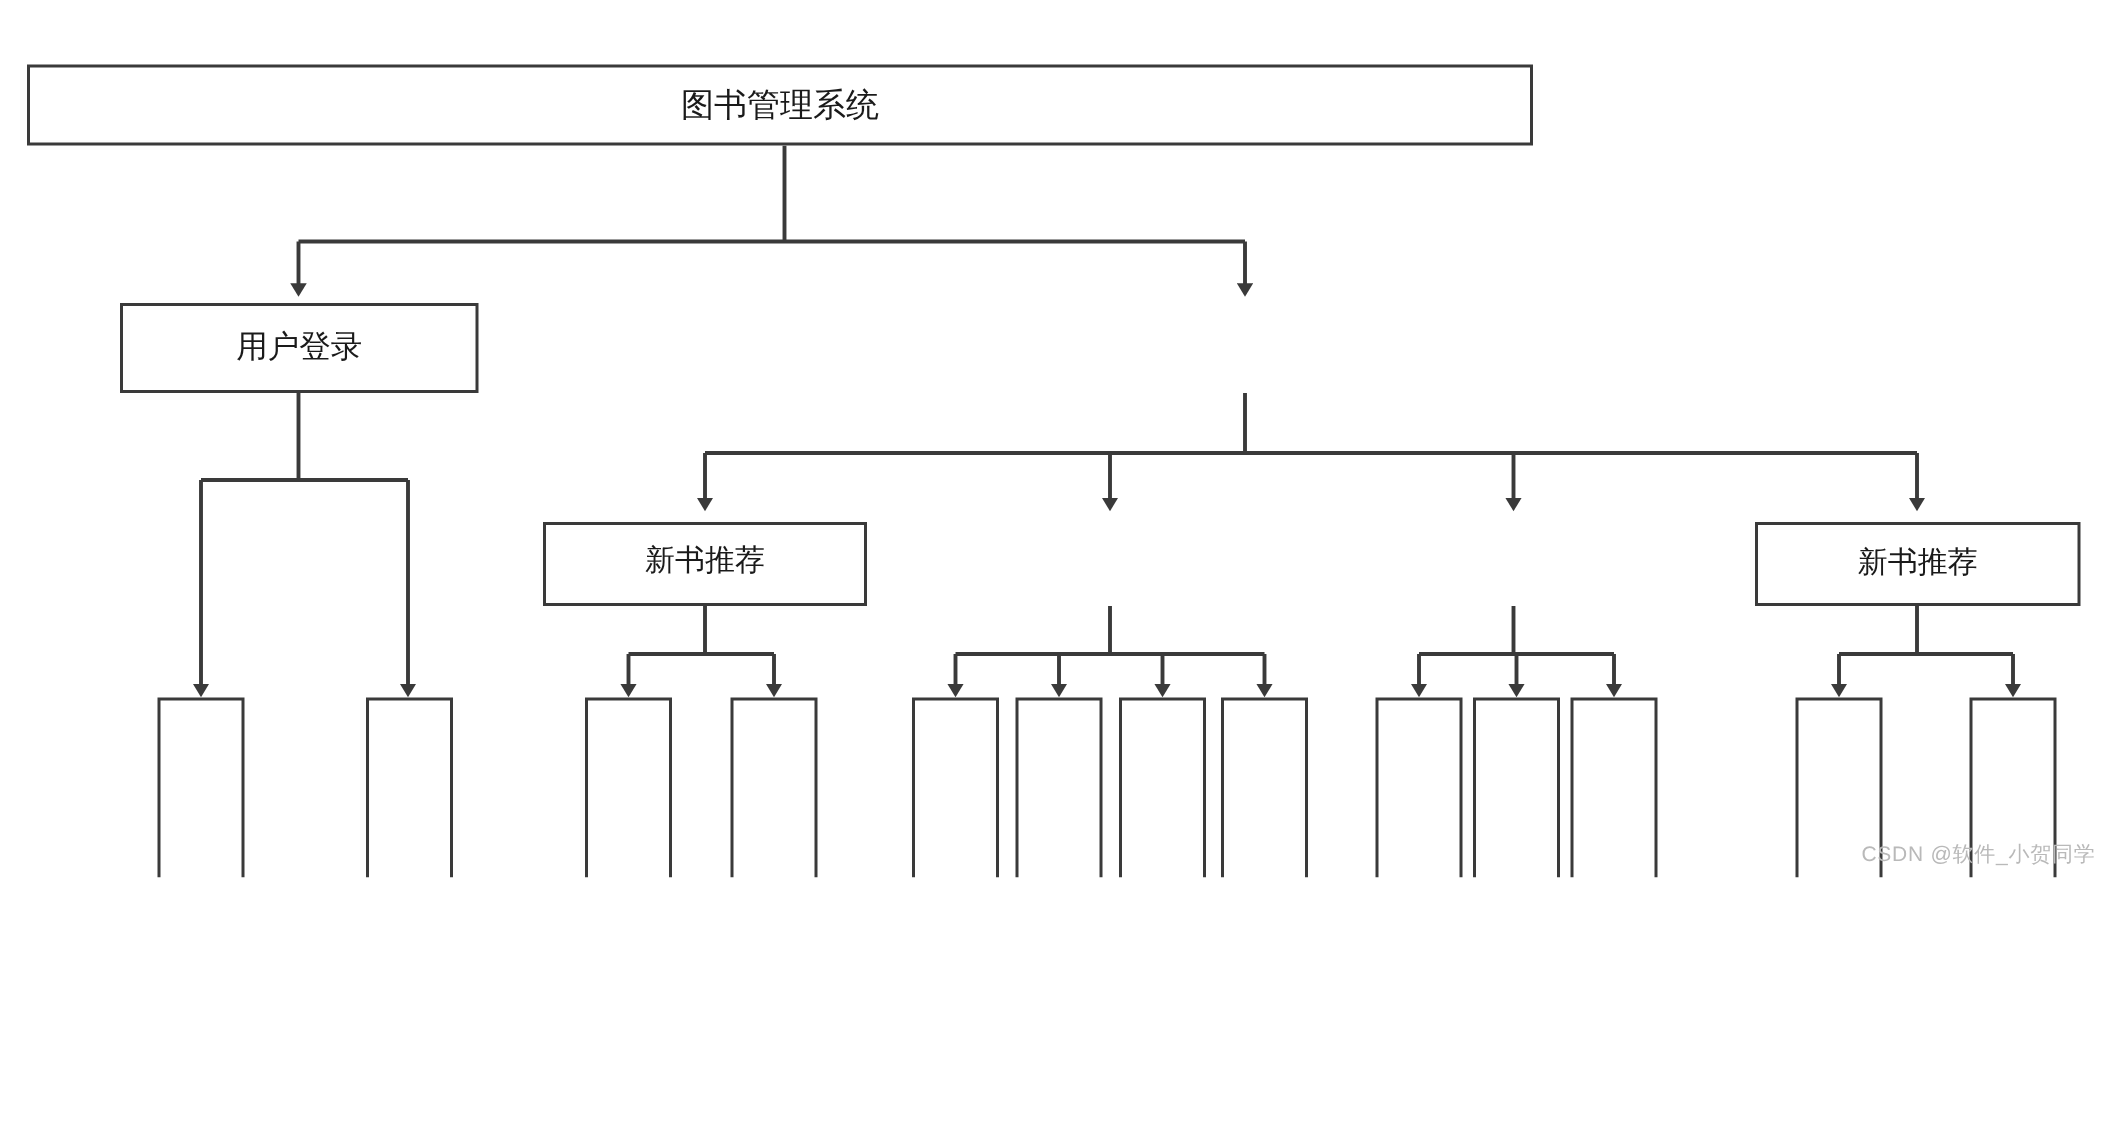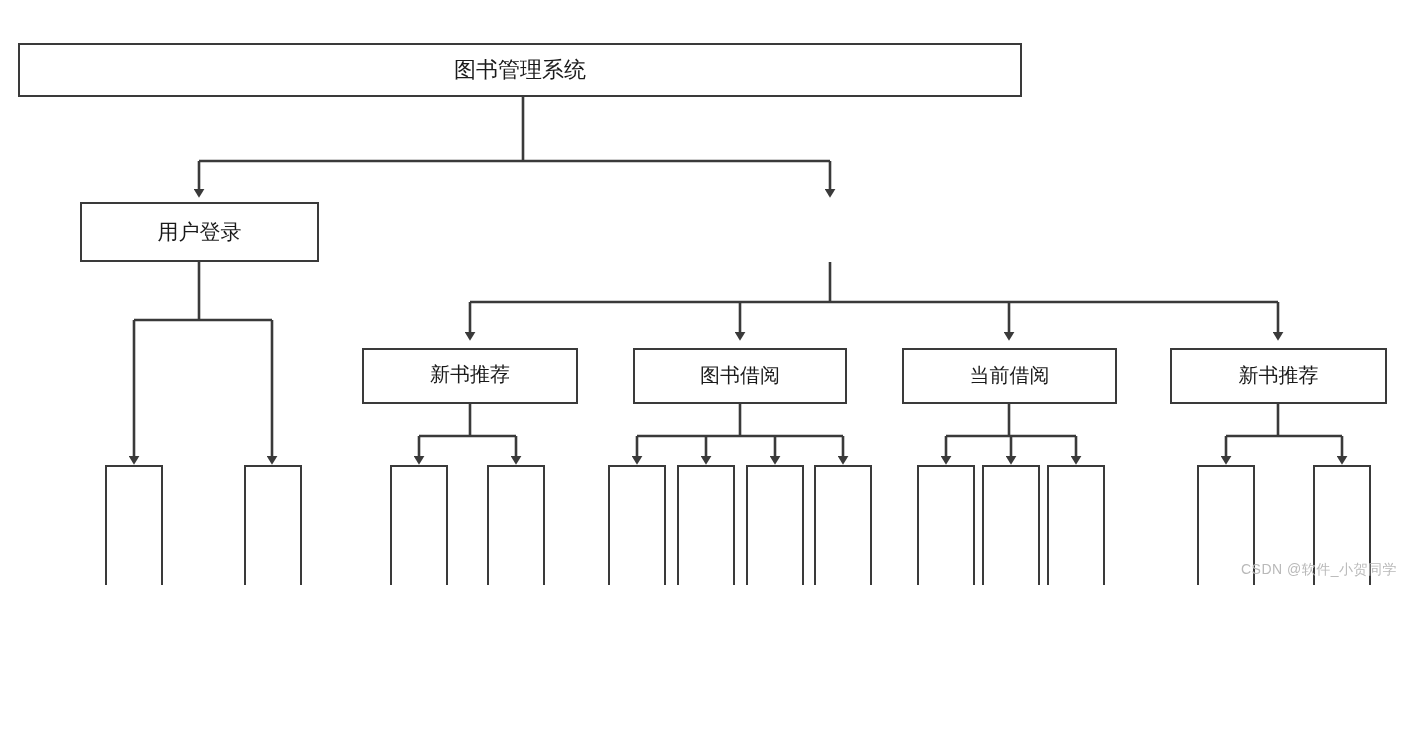--- a/index.html
+++ b/index.html
@@ -129,26 +129,20 @@
     <span class="label">图书管理系统</span>
   </div>
 
   <div class="node level2" style="left:80px; top:172px; width:239px; height:60px;">
     <span class="label">用户登录</span>
   </div>
 
   <div class="node level3" style="left:362px; top:318px; width:216px; height:56px;font-family:Liberation Mono, monospace;">
     <span class="label">新书推荐</span>
   </div>
-  <div class="node level3" style="left:633px; top:318px; width:214px; height:56px;">
-    <span class="label">图书借阅</span>
-  </div>
-  <div class="node level3" style="left:902px; top:318px; width:215px; height:56px;">
-    <span class="label">当前借阅</span>
-  </div>
   <div class="node level3" style="left:1170px; top:318px; width:217px; height:56px;">
     <span class="label">新书推荐</span>
   </div>
 
   <div class="node leaf" style="left:105px; top:435px; width:58px; height:300px;">
     <span class="label">用户登录</span>
   </div>
   <div class="node leaf" style="left:244px; top:435px; width:58px; height:300px;">
     <span class="label">注销登录</span>
   </div>

